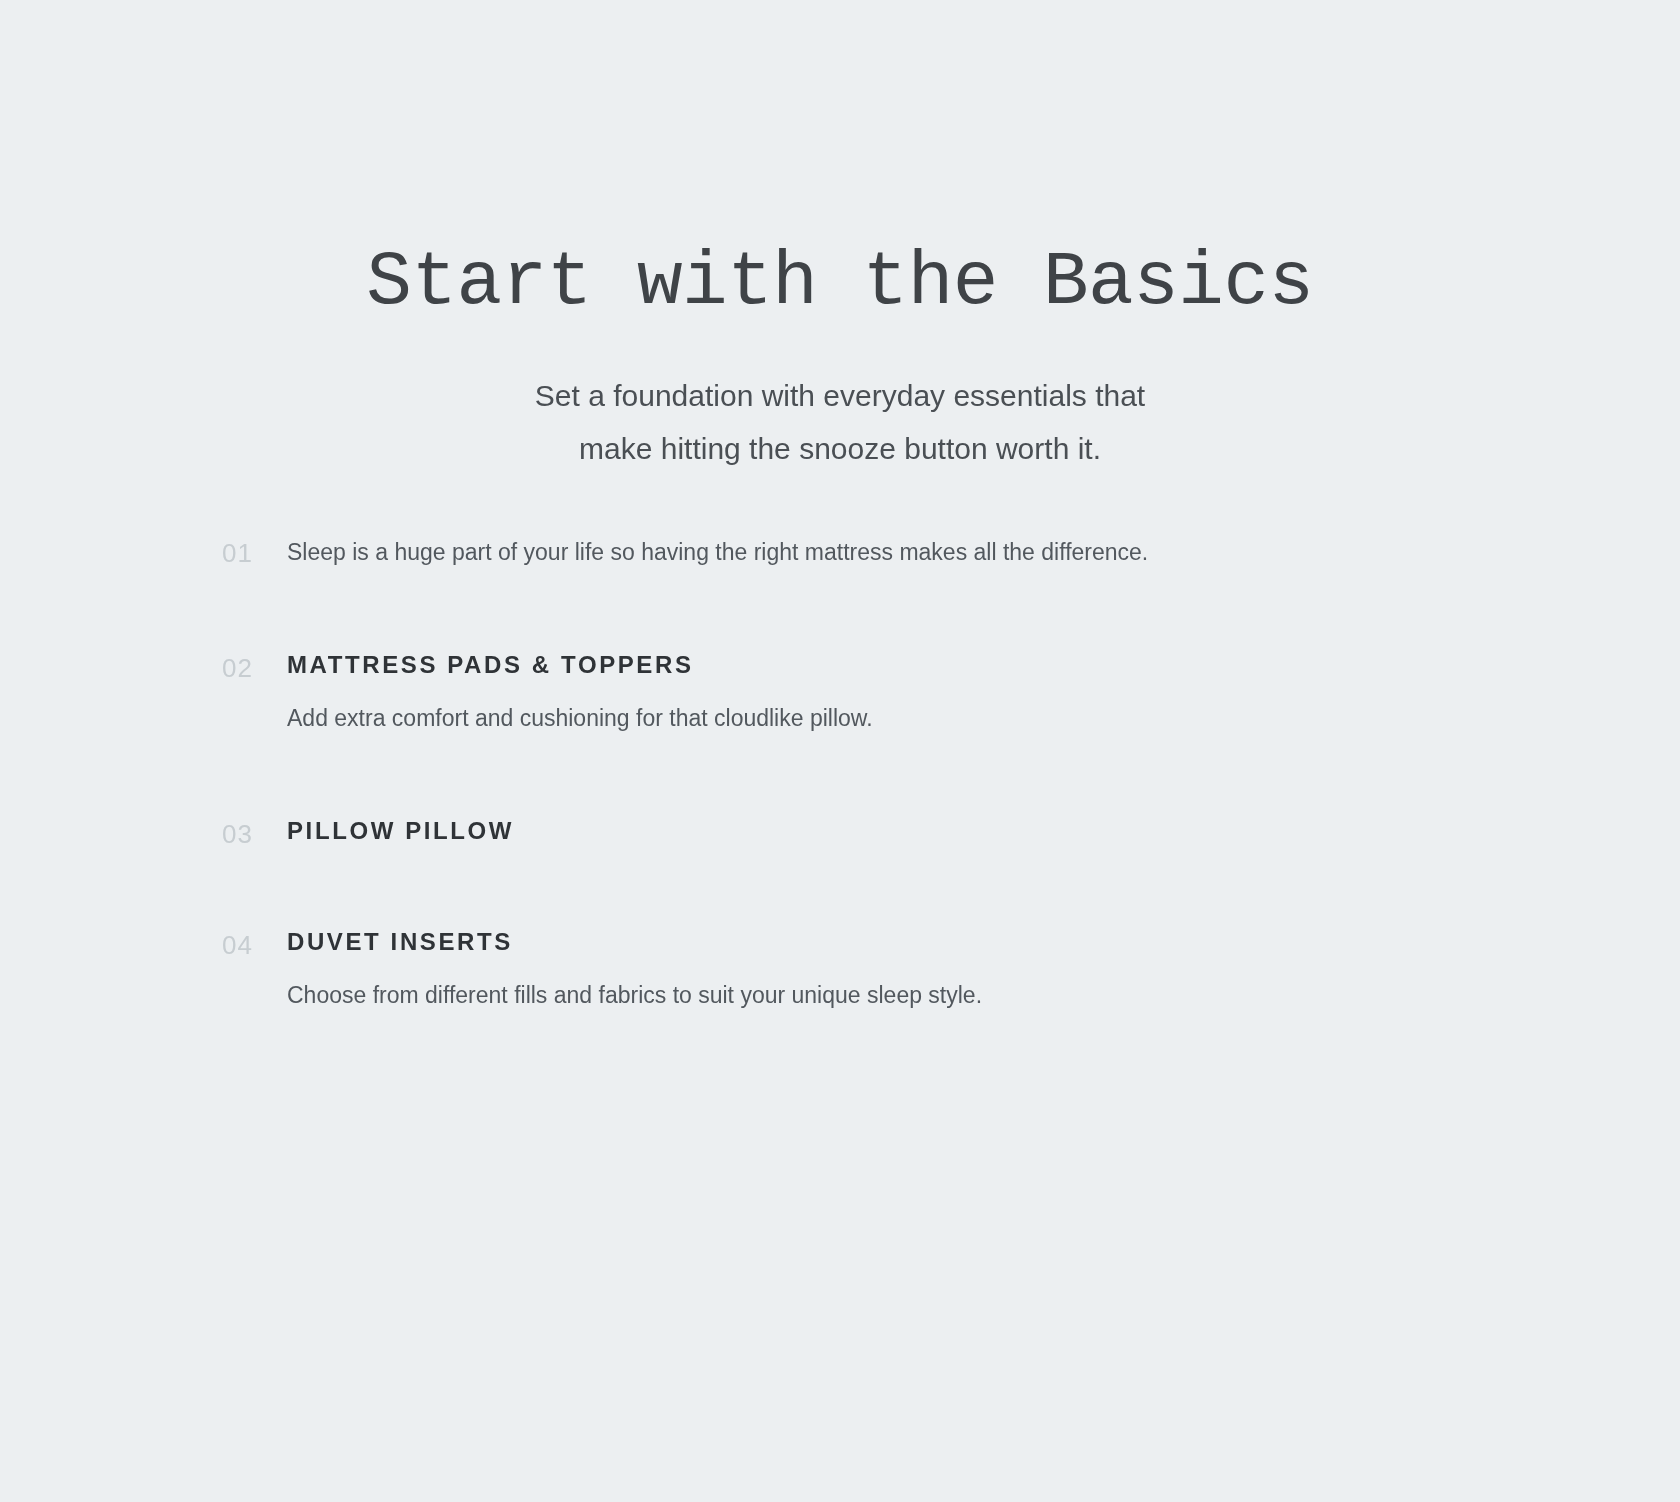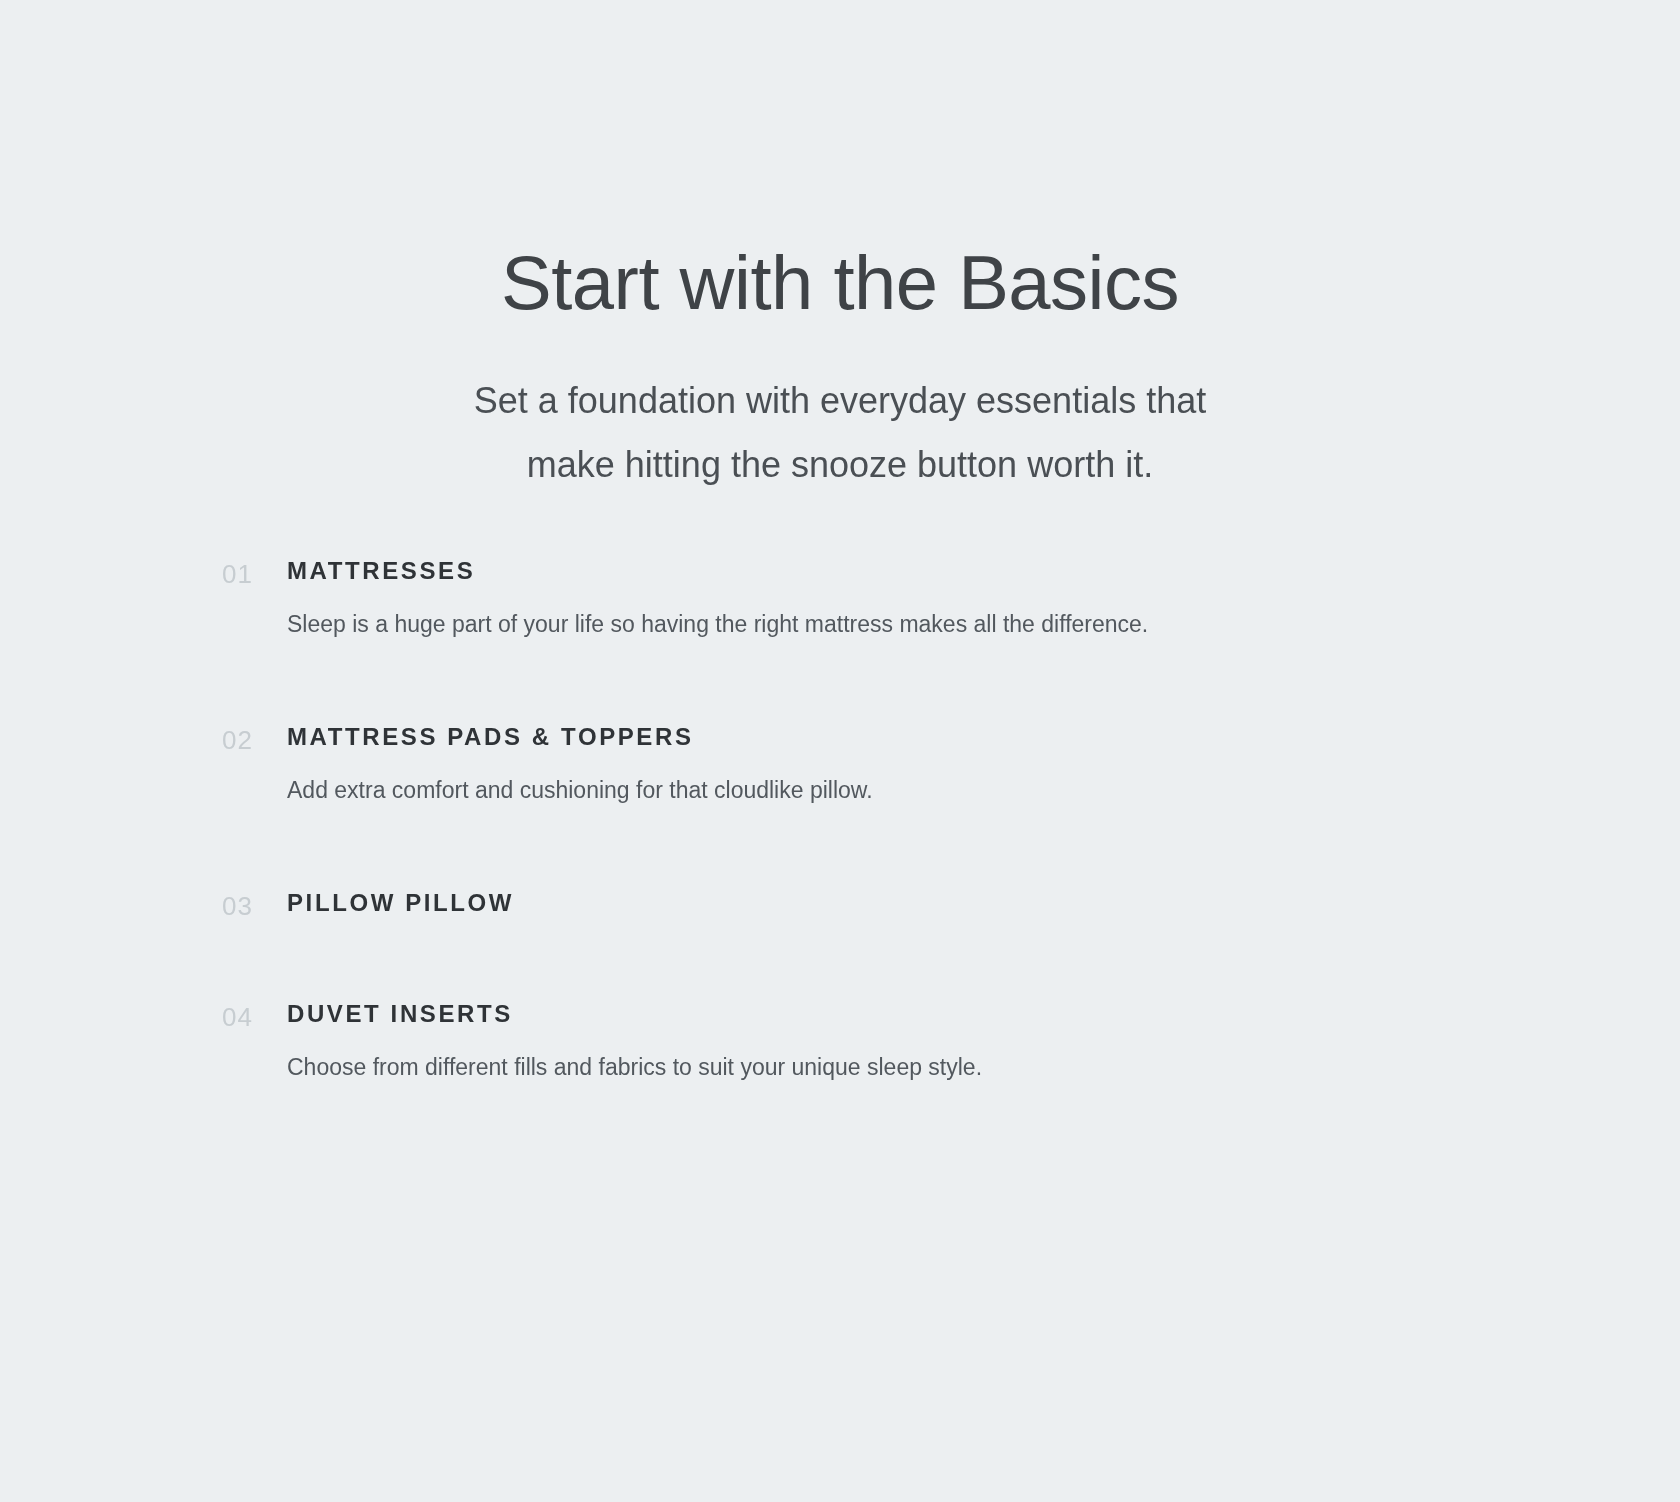--- a/index.html
+++ b/index.html
@@ -24,25 +24,26 @@
     text-align: center;
     padding-top: 245px;
   }
   .hero-title {
     font-size: 76px;
     font-weight: 400;
     letter-spacing: -0.5px;
     color: #3f4347;
     margin: 0;
     line-height: 1.0;
+    font-family: Liberation Mono, monospace;
   }
   .hero-sub {
     margin: 48px auto 0 auto;
     width: 900px;
-    font-size: 36px;
+    font-size: 30px;
     line-height: 1.78;
     font-weight: 400;
     color: #4a4f54;
   }
   .list {
     margin: 60px 0 0 0;
     padding: 0 0 0 222px;
     list-style: none;
   }
   .item {
@@ -91,21 +92,20 @@
       <span>Set a foundation with everyday essentials that</span><br>
       <span>make hitting the snooze button worth it.</span>
     </p>
   </div>
 
   <ul class="list">
 
     <li class="item">
       <span class="item-num">01</span>
       <div class="item-body">
-        <h2 class="item-title">MATTRESSES</h2>
         <p class="item-desc">Sleep is a huge part of your life so having the right mattress makes all the difference.</p>
       </div>
     </li>
 
     <li class="item">
       <span class="item-num">02</span>
       <div class="item-body">
         <h2 class="item-title">MATTRESS PADS &amp; TOPPERS</h2>
         <p class="item-desc">Add extra comfort and cushioning for that cloudlike pillow.</p>
       </div>

